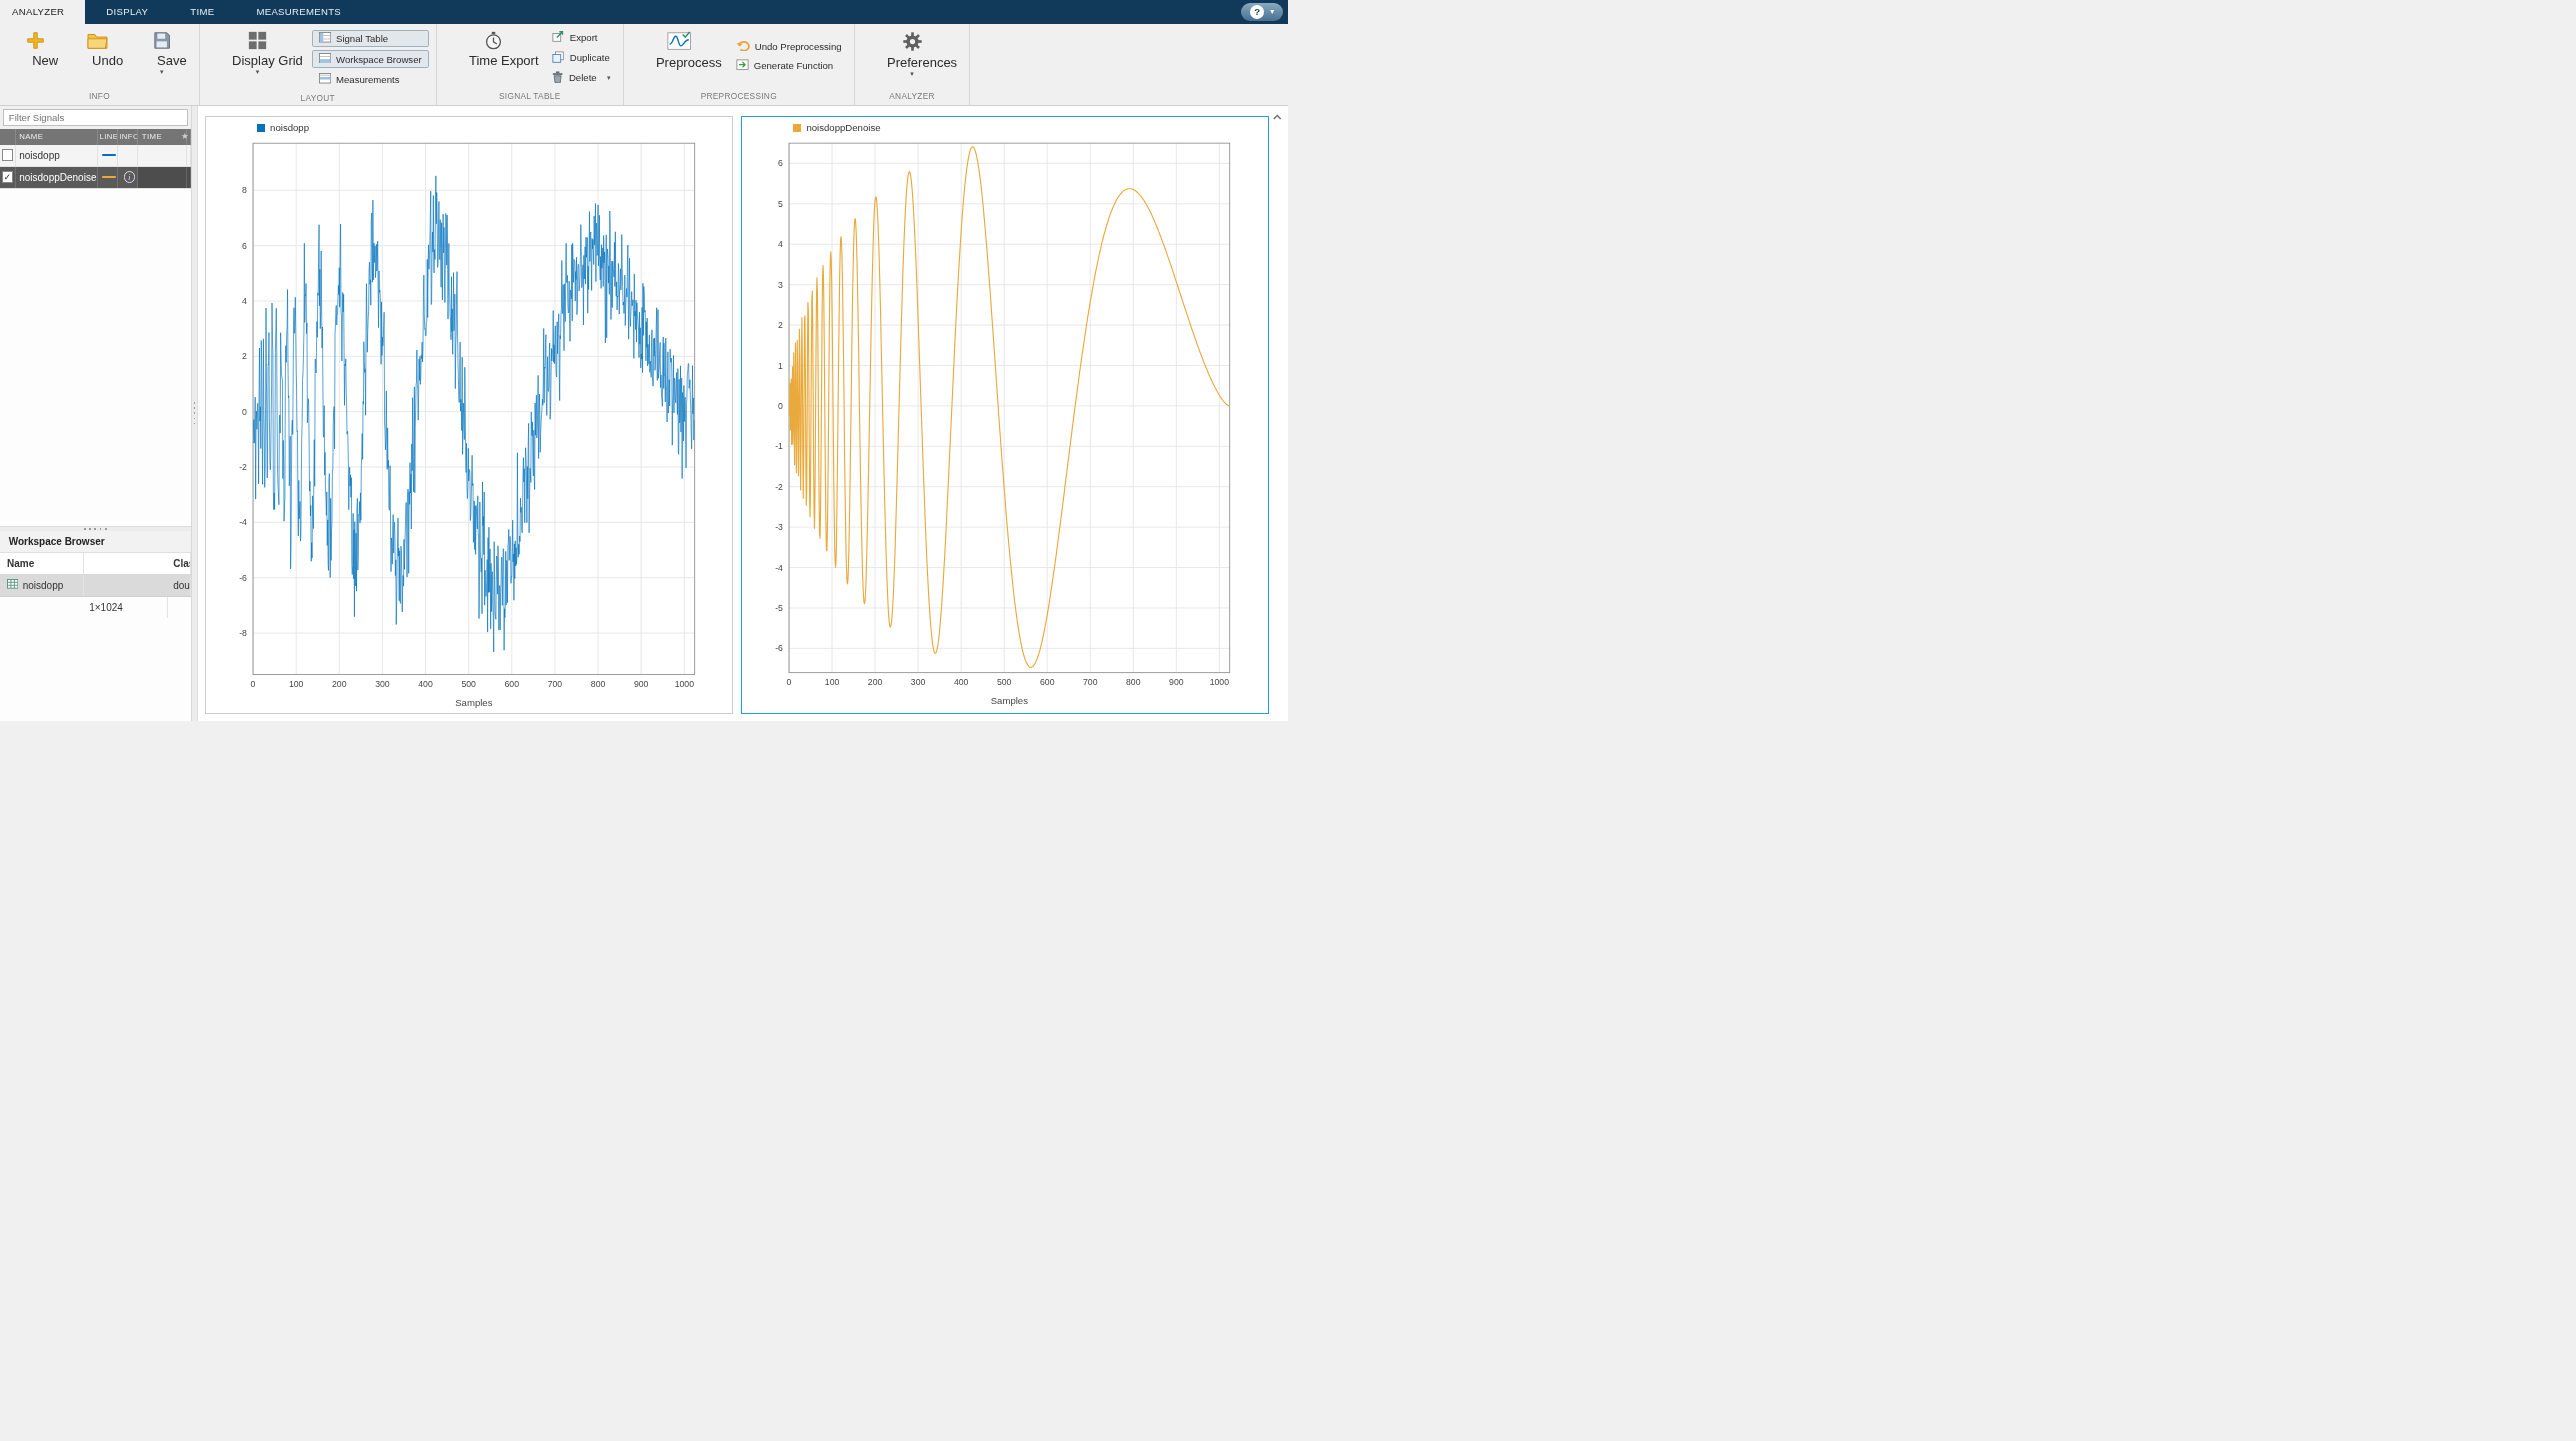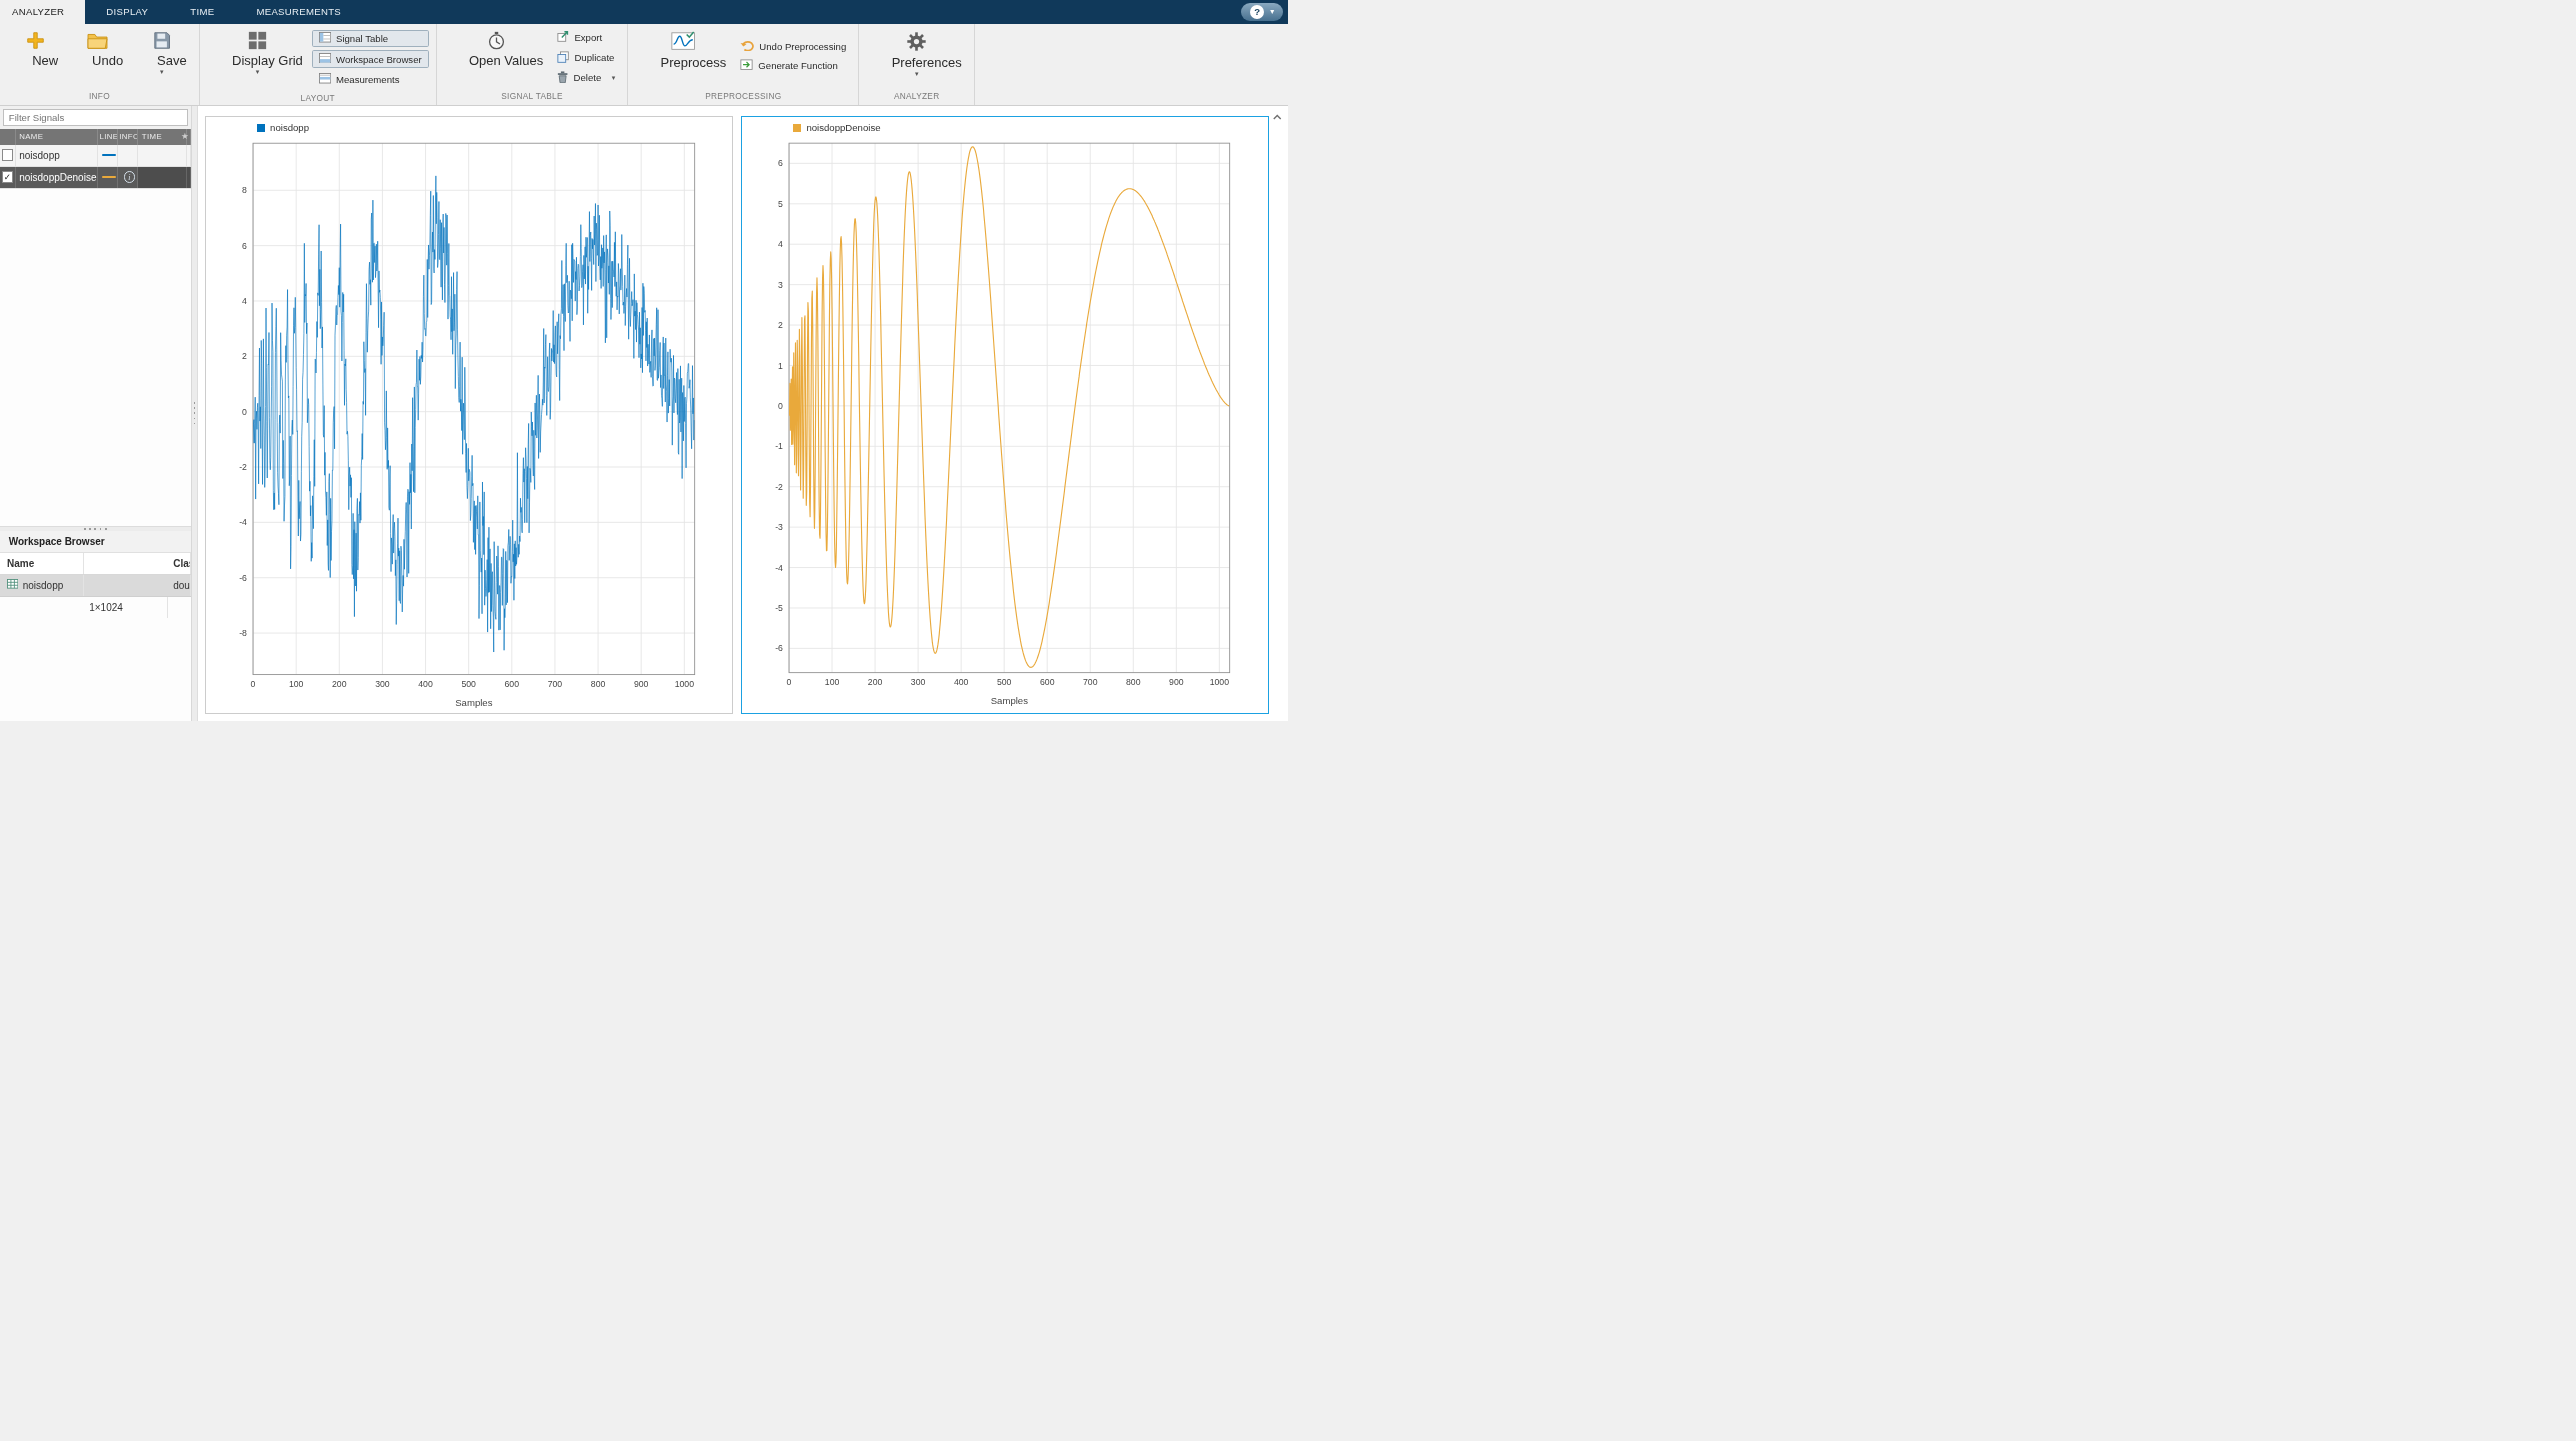--- a/index.html
+++ b/index.html
@@ -190,21 +190,21 @@
   <div class="rsec">
     <div class="rrow">
       <div class="bigbtn">
         <span>
           <svg width="19" height="19" viewBox="0 0 22 22">
               <rect x="9" y="1" width="4" height="2.5" fill="#555"></rect>
               <circle cx="11" cy="12.5" r="8" fill="#f7f7f7" stroke="#555" stroke-width="1.5"></circle>
               <path d="M11 7.5v5l4 2.5" stroke="#555" stroke-width="1.5" fill="none"></path>
             </svg>
         </span>
-        <span class="blabel">Open Values</span>
+        <span class="blabel">Time Export</span>
       </div>
       <div class="smallcol">
         <div class="smallbtn">
           <span>
             <svg width="12.2" height="12.2" viewBox="0 0 14 14">
                 <rect x="1" y="4" width="9" height="9" fill="#fff" stroke="#8a8a8a"></rect>
                 <path d="M5.5 8.5L12 2M8.5 2H12v3.5" stroke="#2f8f6f" stroke-width="1.6" fill="none"></path>
               </svg>
           </span>
           <span>Export</span>

